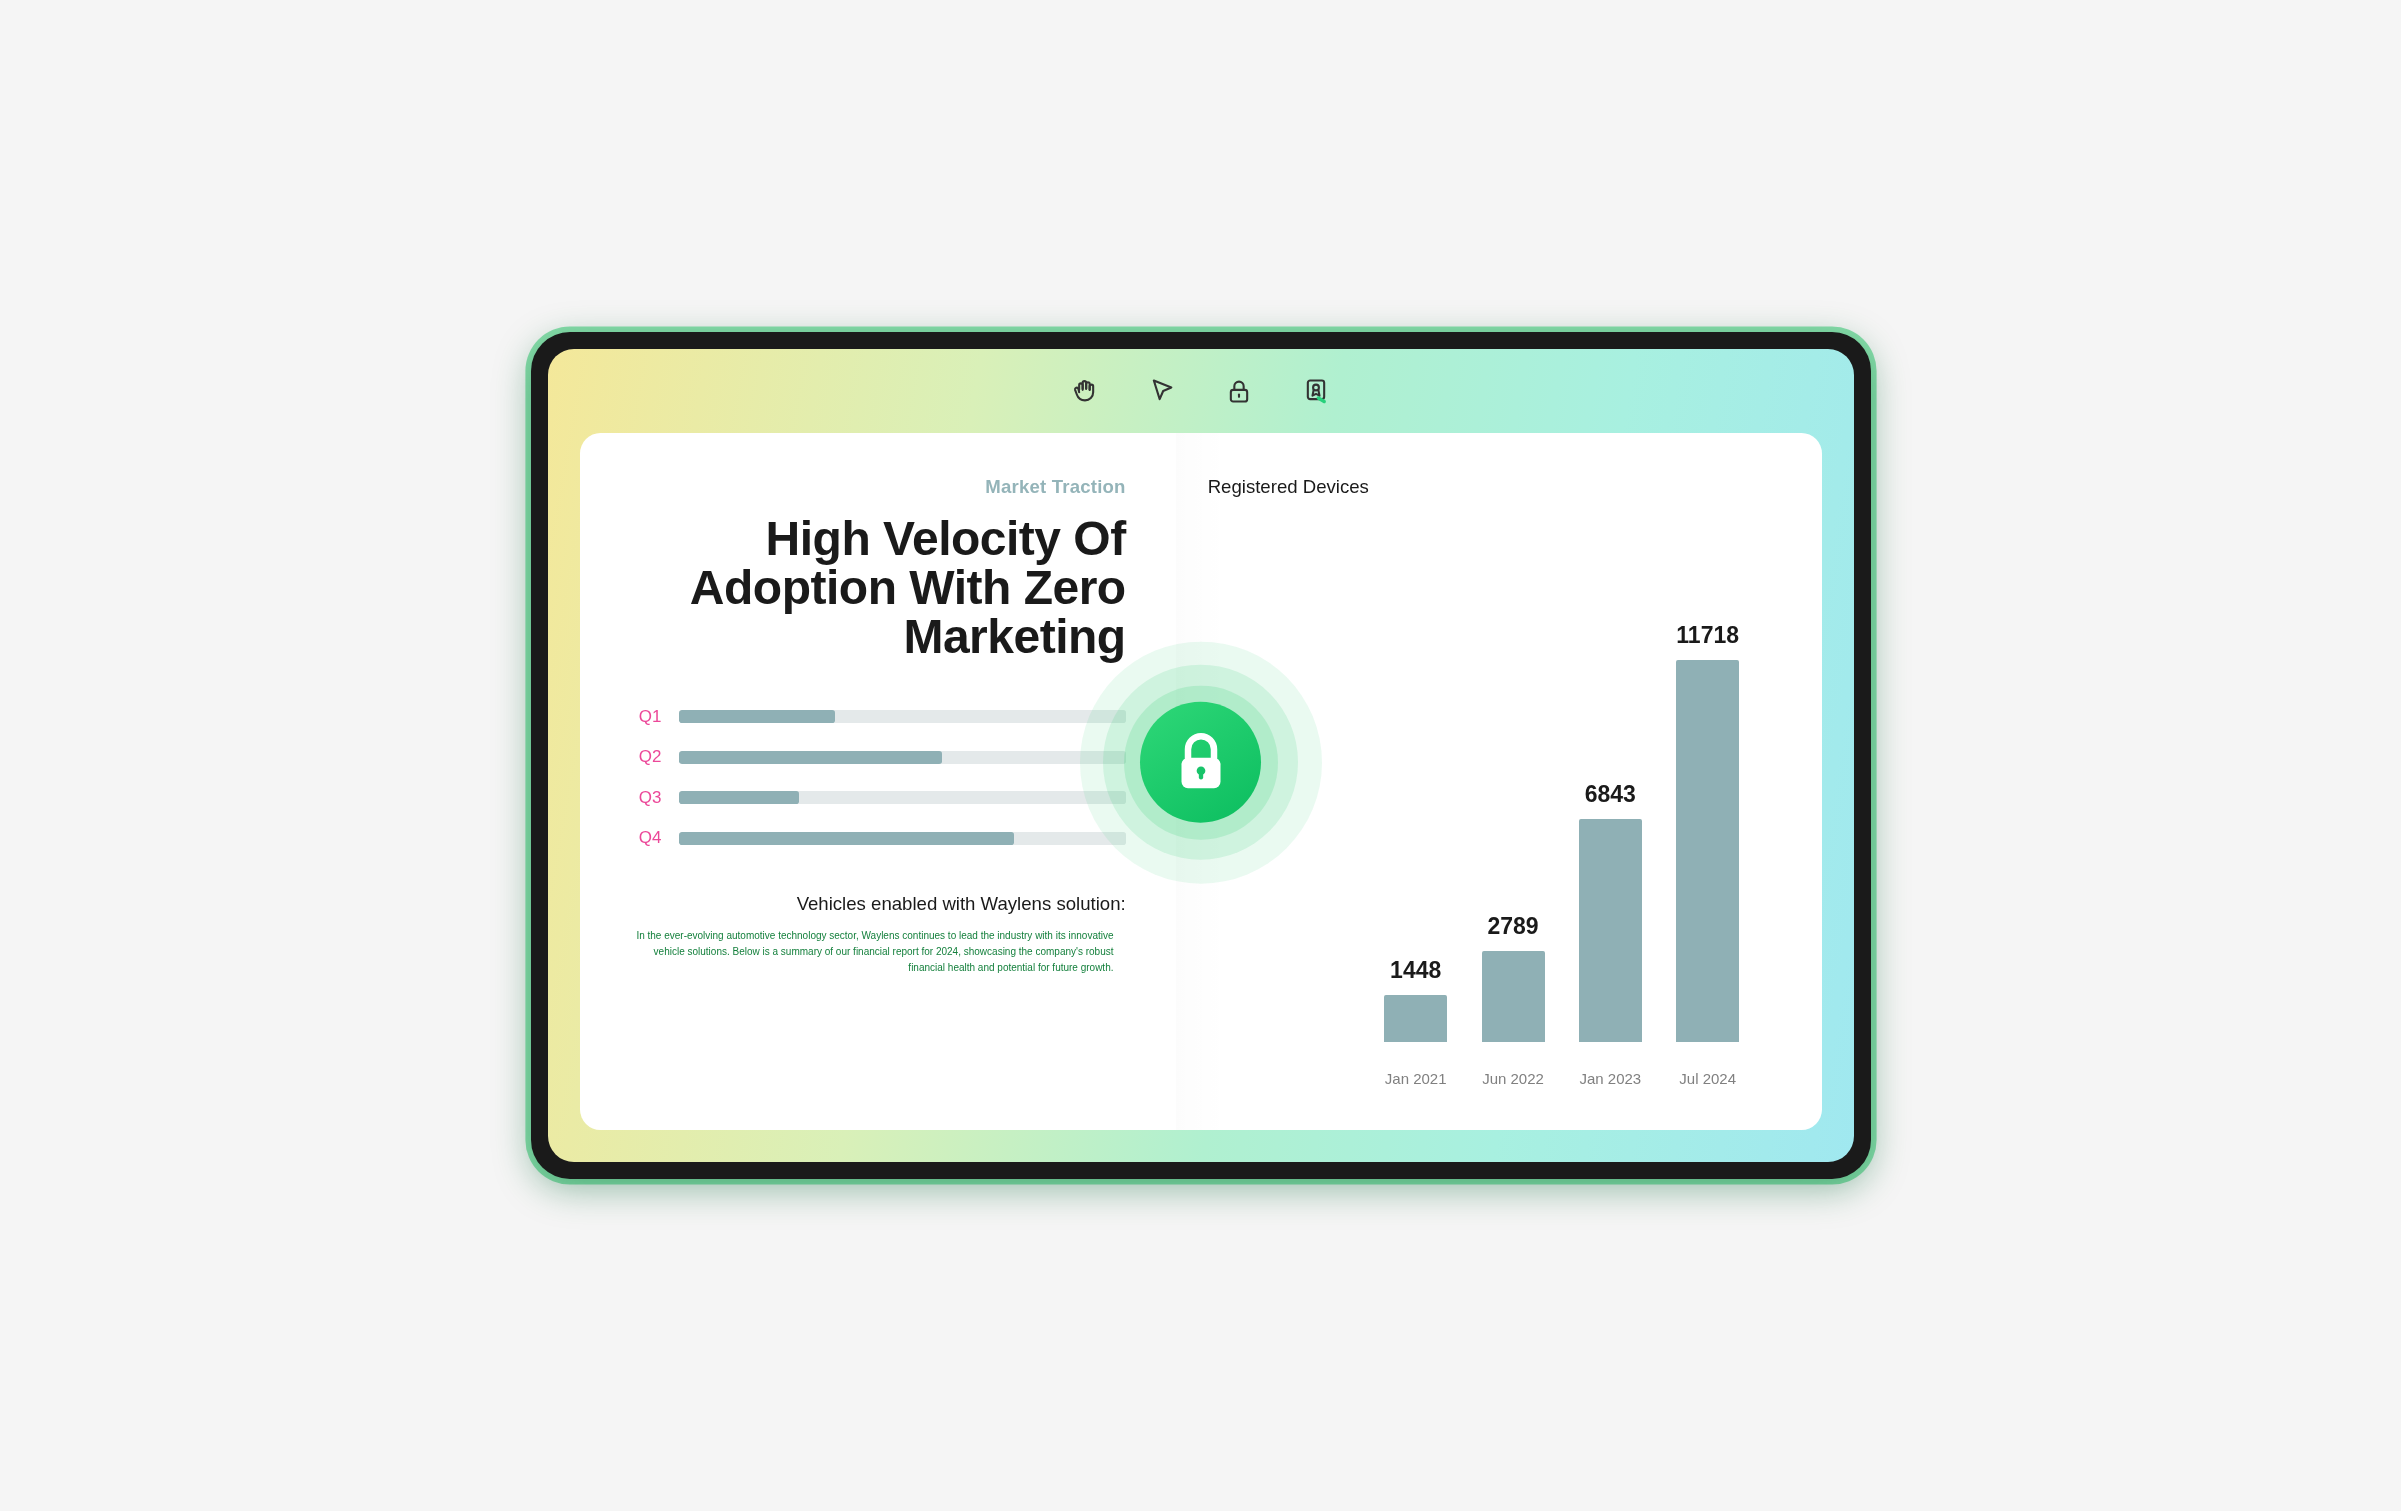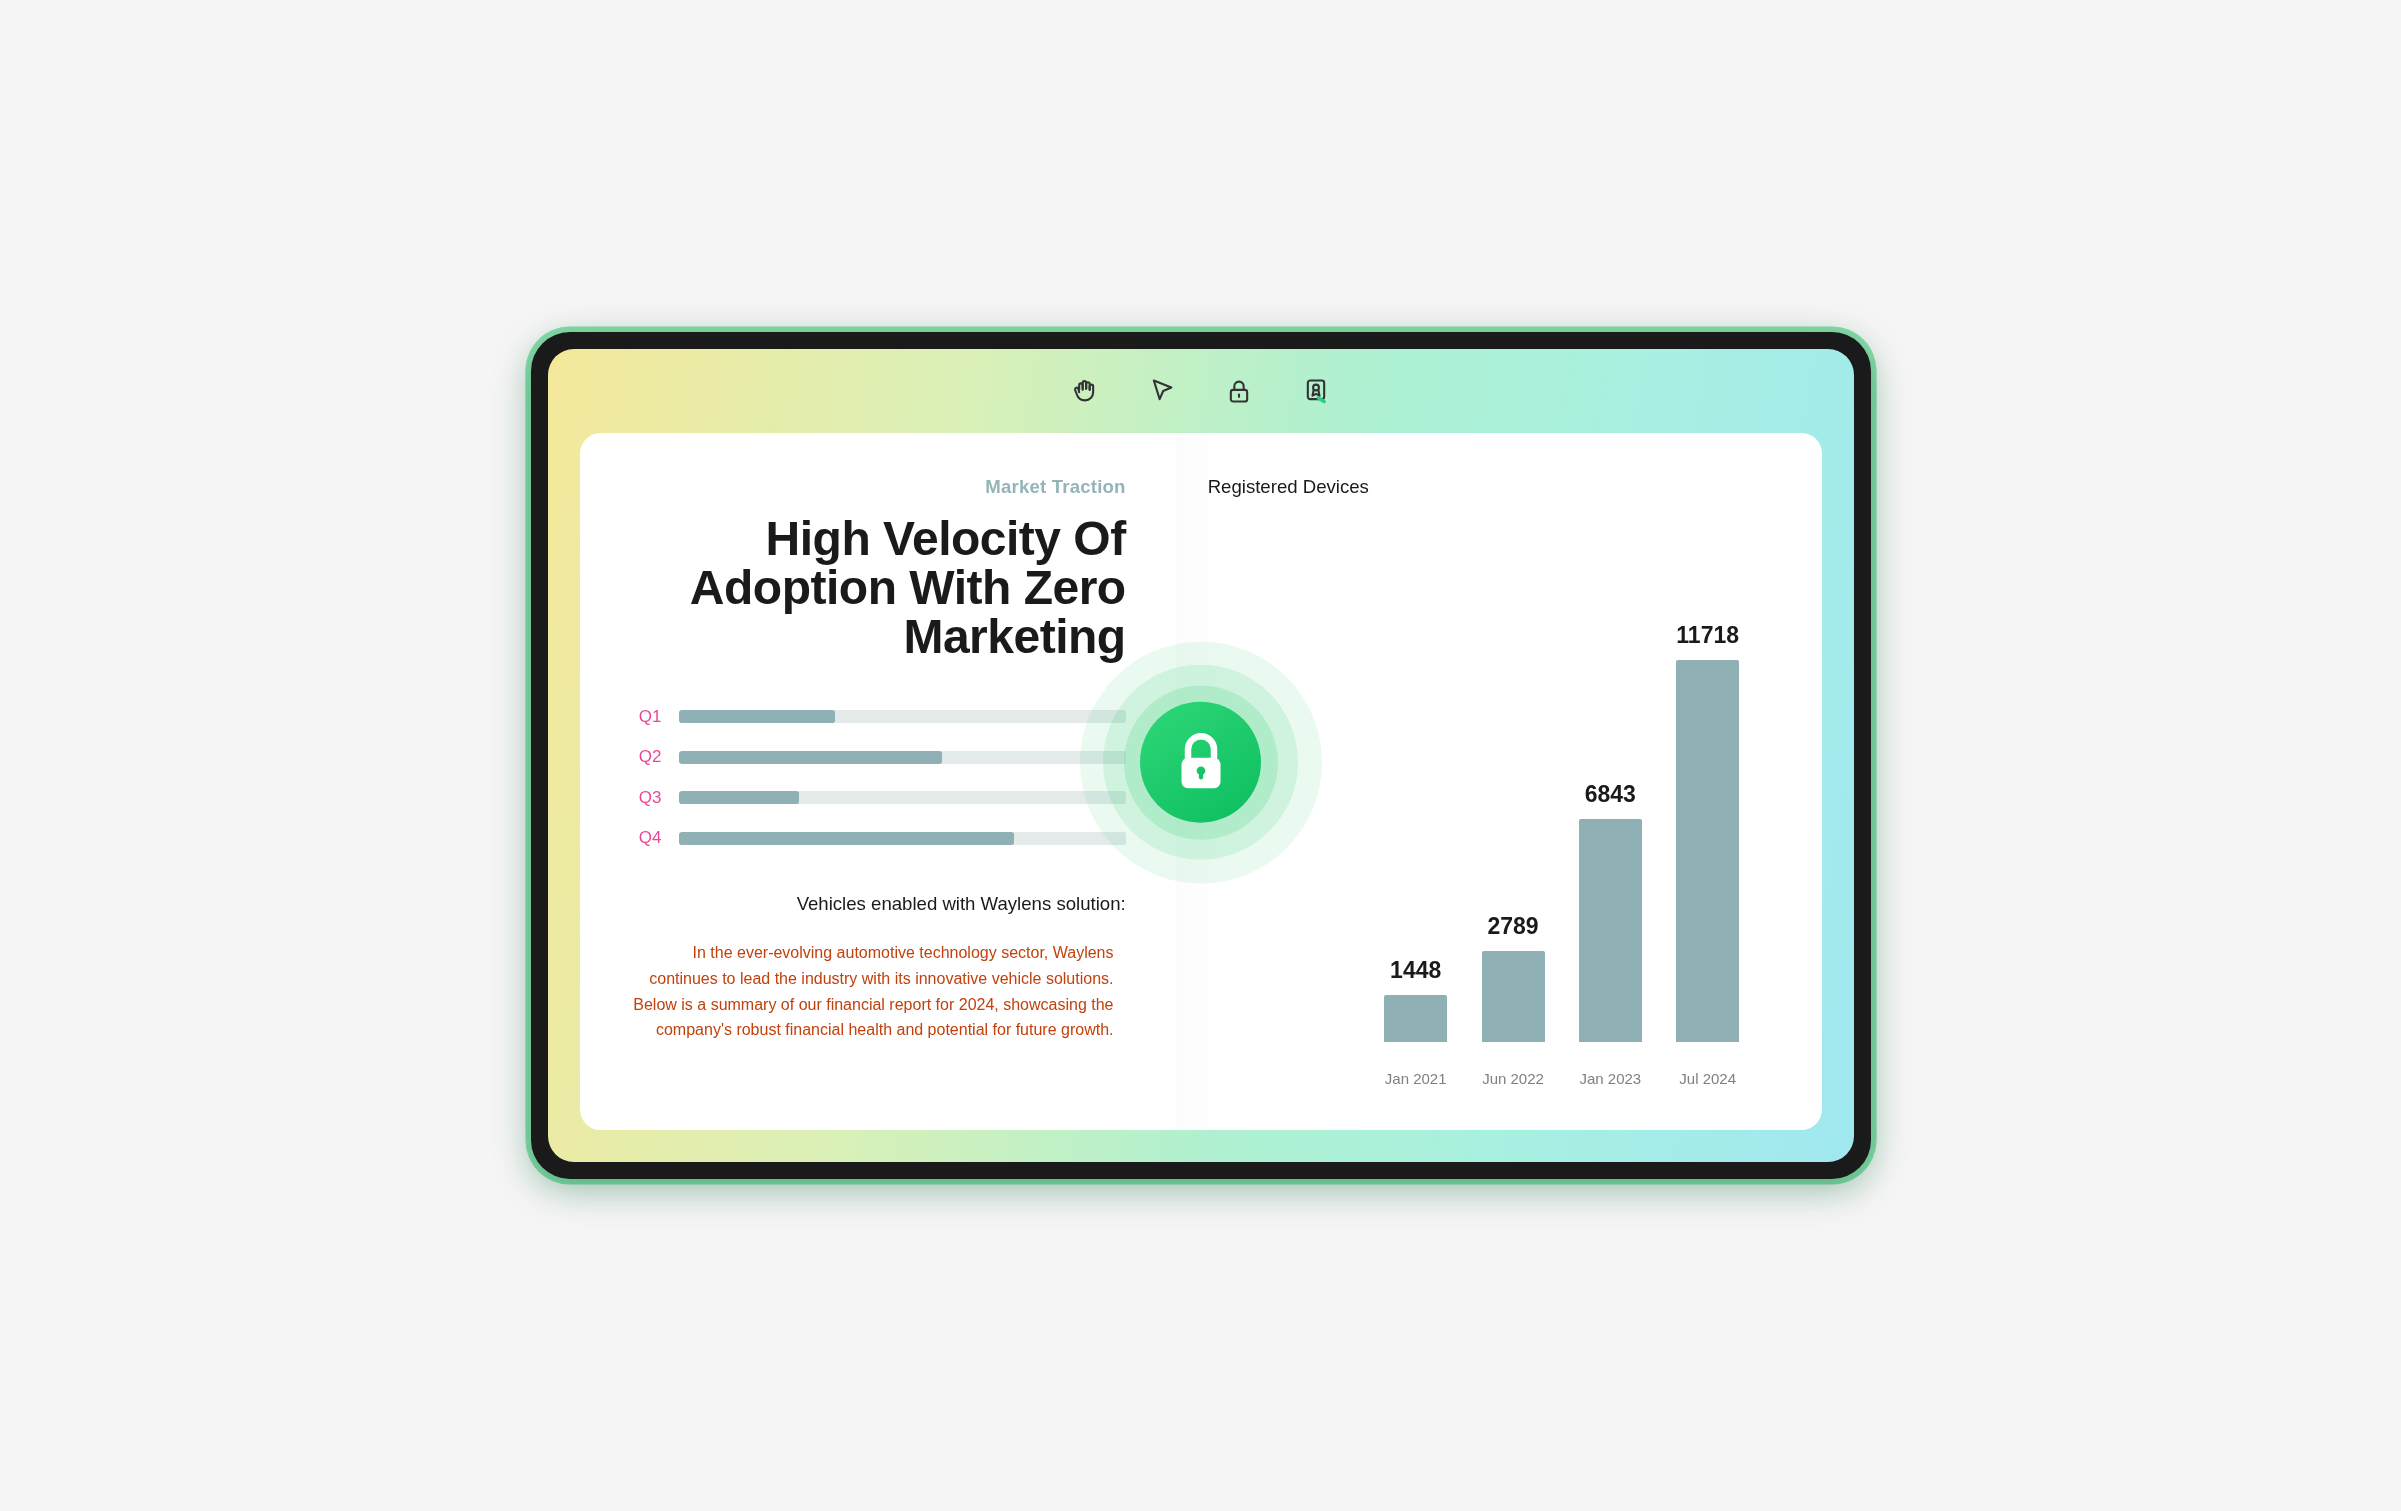--- a/index.html
+++ b/index.html
@@ -109,26 +109,26 @@
 }
 .quarter-bar-fill {
   height: 100%;
   background: #8fb0b5;
   border-radius: 2.8px;
 }
 .subheading {
   font-size: 18.6px;
   font-weight: 500;
   color: #1a1a1a;
-  margin-bottom: 25px;
+  margin-bottom: 13px;
 }
 .body-text {
-  font-size: 16px;
+  font-size: 10px;
   line-height: 1.6;
-  color: #c2410c;
+  color: #15803d;
   max-width: 484px;
 }
 .chart-title {
   font-size: 18.6px;
   font-weight: 500;
   color: #1a1a1a;
   margin-bottom: 28px;
 }
 .bar-chart {
   flex: 1;

